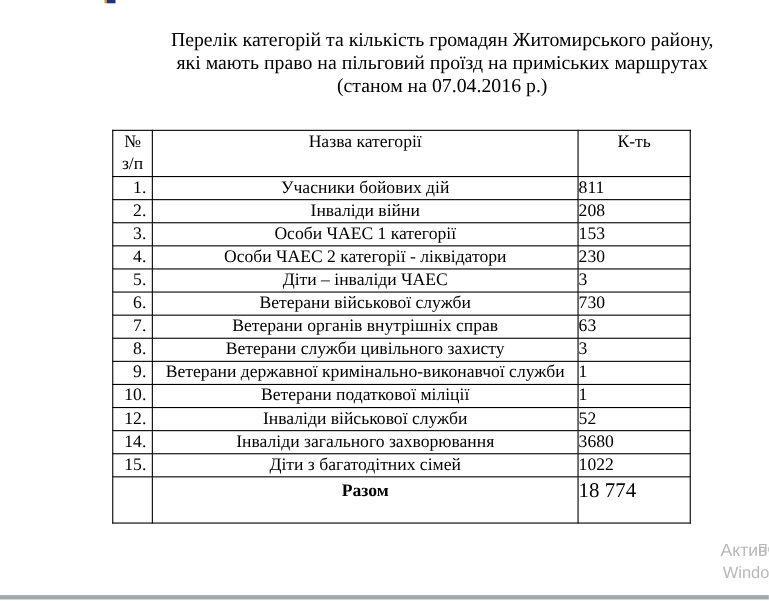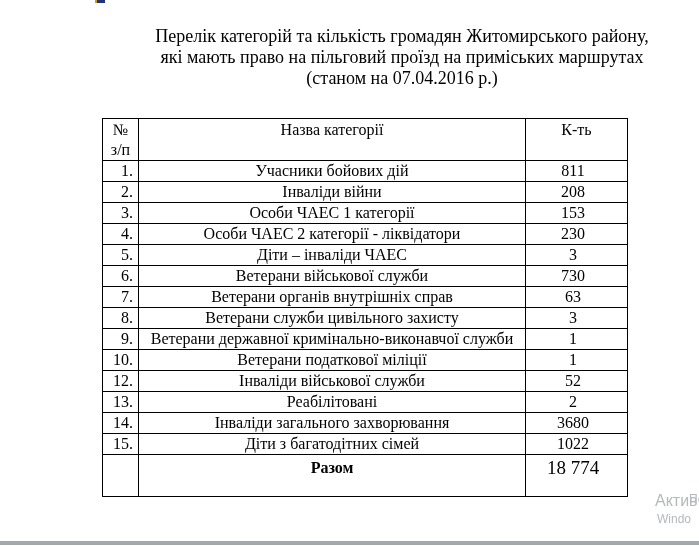--- a/index.html
+++ b/index.html
@@ -36,32 +36,32 @@
     vertical-align:top;
     padding:0;
     line-height:20px;
     font-weight:normal;
   }
   .cat-table thead tr{height:36px;}
   .cat-table th{text-align:center;padding-top:1px;}
   .cat-table tbody tr{height:21px;}
   .cat-table td.num{text-align:right;padding-right:5px;}
   .cat-table td.name{text-align:center;padding-left:6px;padding-right:6px;}
-  .cat-table td.count{text-align:center;padding-right:7px;}
+  .cat-table td.count{text-align:left;padding-right:7px;}
   .cat-table tr.total-row{height:42px;}
   .cat-table tr.total-row td.name{font-weight:bold;padding-top:3px;}
   .cat-table tr.total-row td.count{font-size:19px;padding-top:3px;font-family:Liberation Serif, serif;}
   .watermark{
     position:absolute;
     font-family:"Liberation Sans", sans-serif;
     white-space:nowrap;
   }
   .wm-1{left:655px;top:492px;font-size:16px;}
   .wm-2{left:689px;top:492px;font-size:12px;}
-  .wm-3{left:657px;top:512px;font-size:12px;}
+  .wm-3{left:657px;top:512px;font-size:15px;}
   .bottom-bar{
     position:absolute;left:0;top:541px;width:699px;height:4px;
     z-index:5;
   }
 </style>
 </head>
 <body>
 
 <div class="top-artifact"></div>
 
@@ -138,25 +138,20 @@
     <td class="num">10.</td>
     <td class="name">Ветерани податкової міліції</td>
     <td class="count">1</td>
   </tr>
       <tr>
     <td class="num">12.</td>
     <td class="name">Інваліди військової служби</td>
     <td class="count">52</td>
   </tr>
       <tr>
-    <td class="num">13.</td>
-    <td class="name">Реабілітовані</td>
-    <td class="count">2</td>
-  </tr>
-      <tr>
     <td class="num">14.</td>
     <td class="name">Інваліди загального захворювання</td>
     <td class="count">3680</td>
   </tr>
       <tr>
     <td class="num">15.</td>
     <td class="name">Діти з багатодітних сімей</td>
     <td class="count">1022</td>
   </tr>
       <tr class="total-row">

